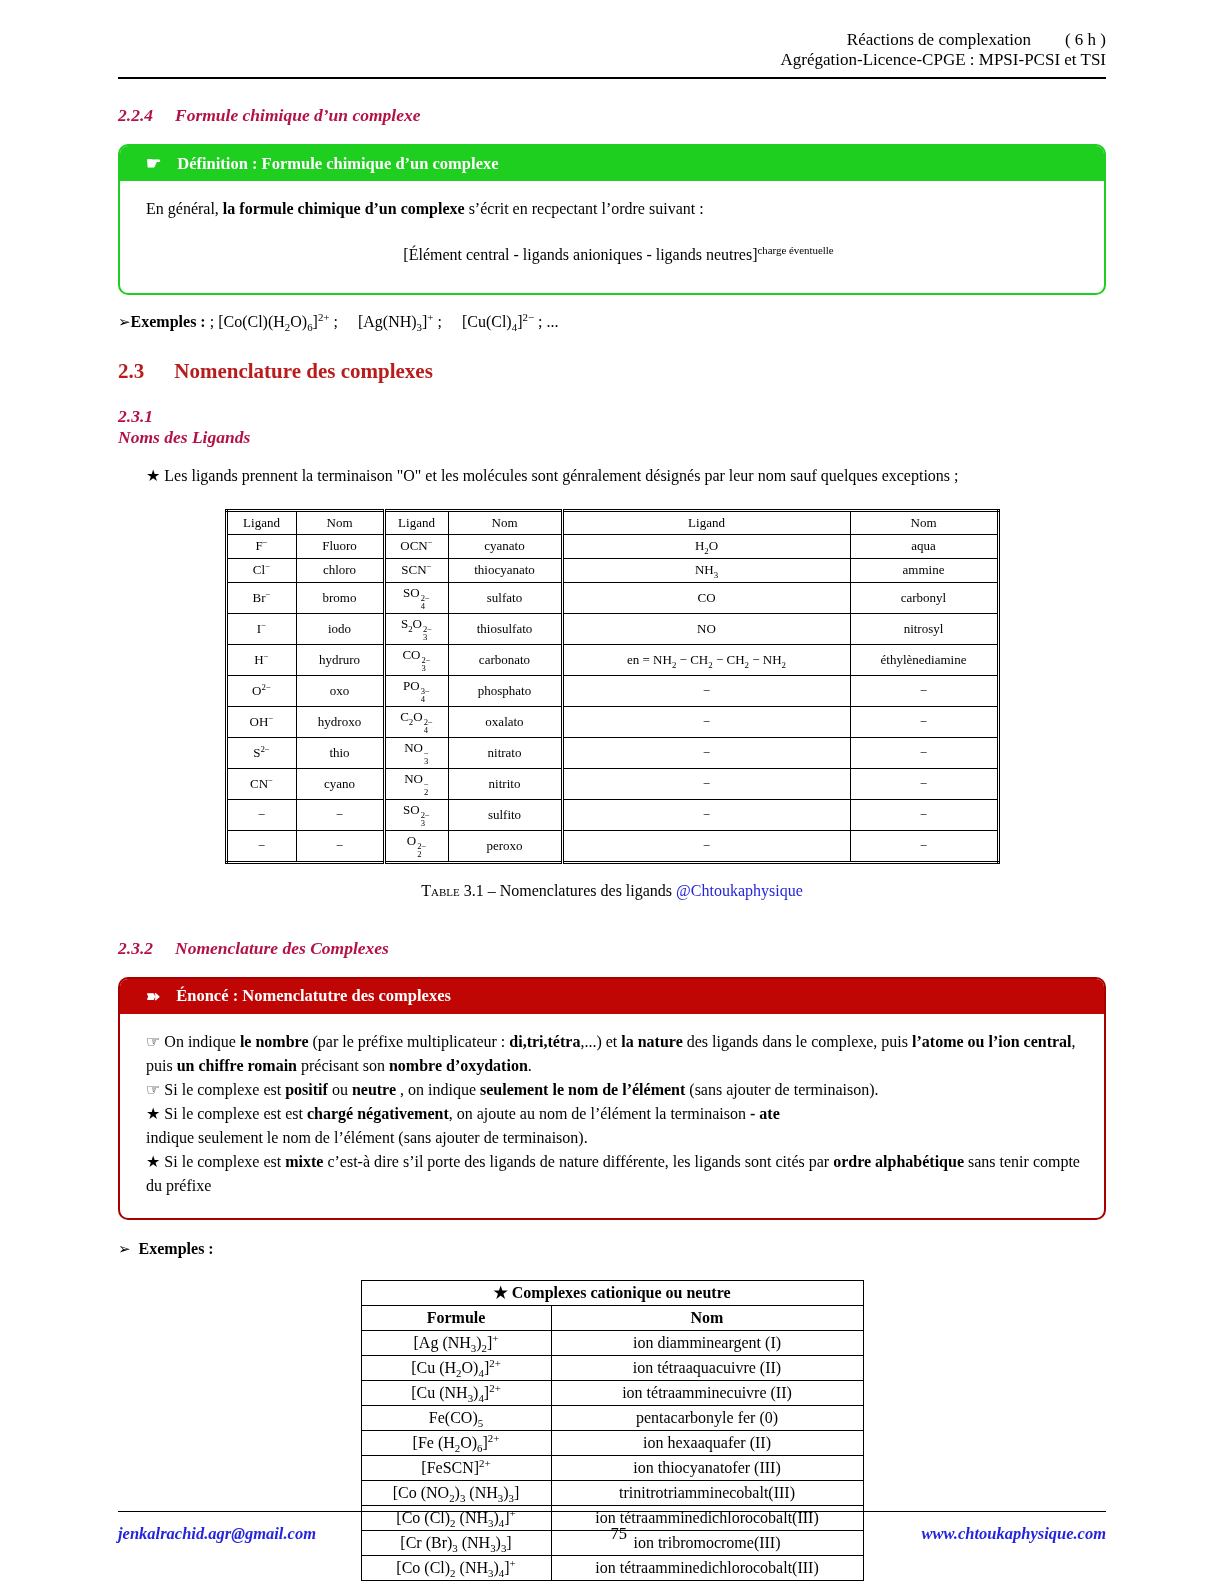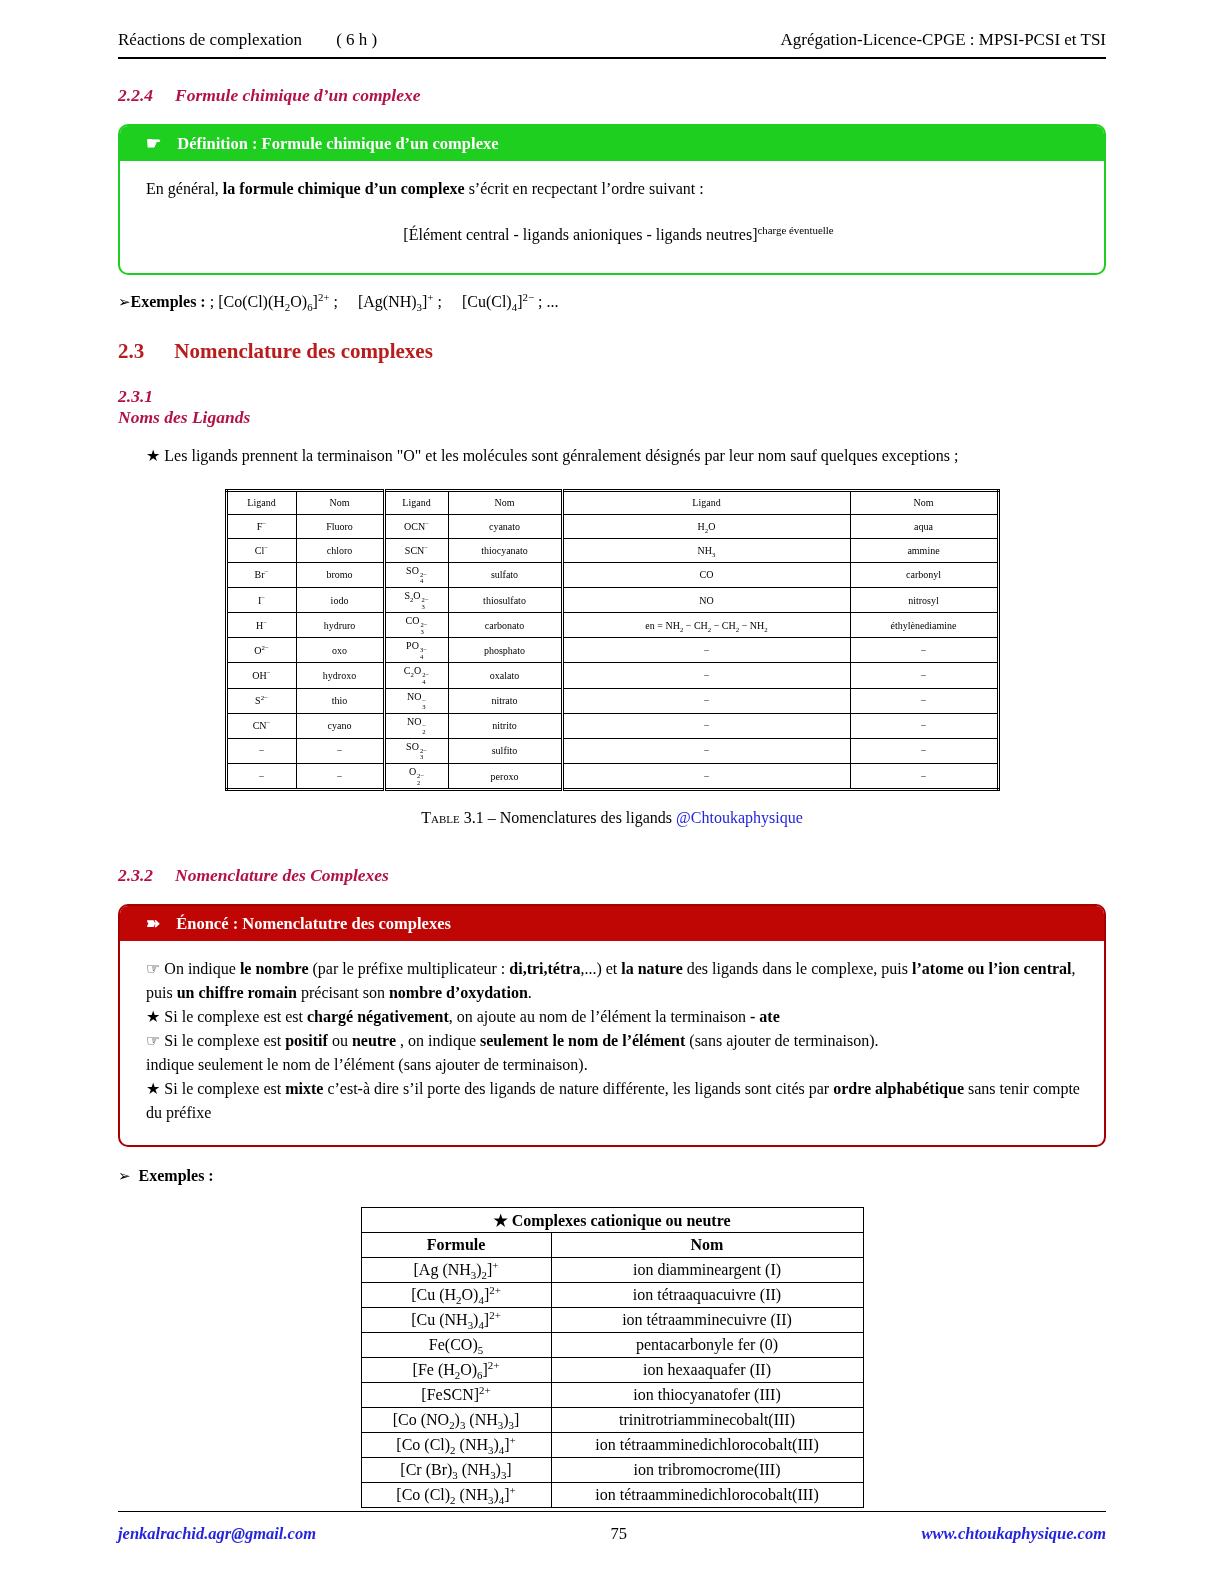--- a/index.html
+++ b/index.html
@@ -9,21 +9,21 @@
     width:1224px; height:1584px;
     margin:0 auto;
     background:#ffffff;
     font-family:"Liberation Serif","DejaVu Serif",serif;
     color:#000;
     font-size:16px;
     padding:30px 118px 0 118px;
     overflow:hidden;
   }
   
-  .pagehead{ display:flex; justify-content:space-between; align-items:flex-end; font-size:17px; }
+  .pagehead{ display:flex; justify-content:space-between; align-items:flex-end; font-size:17px;flex-direction:column; }
   .pagehead .lefts{ display:flex; gap:34px; }
   .headrule{ border:none; border-top:2px solid #000; margin-top:7px; }
   
   .sec{ font-weight:bold; display:flex; }
   .sec .num{ margin-right:22px; }
   .sec-red{ color:#b31245; font-size:17.5px; margin-top:26px;font-style:italic; }
   .sec-blue{ color:#b91c1c; font-size:21px; margin-top:28px; }
   .sec-blue .num{ margin-right:30px; }
   
   .box{ border-radius:10px; margin-top:18px; overflow:hidden; background:#fff; }
@@ -44,21 +44,21 @@
   
   .para{ margin-top:16px; line-height:1.55; text-indent:28px; }
   
   sup,sub{ font-size:0.68em; line-height:0; }
   .stack{ display:inline-flex; flex-direction:column; vertical-align:-0.45em; line-height:1; font-size:0.66em; margin-left:1px; text-align:left; }
   .stack .st-sup{ display:block; }
   .stack .st-sub{ display:block; }
   
   .tbl1-wrap{ margin-top:20px; display:flex; justify-content:center; }
   table{ border-collapse:collapse; }
-  .tbl1{ border:3px double #000; font-size:10px; }
+  .tbl1{ border:3px double #000; font-size:13px; }
   .tbl1 th,.tbl1 td{ border-bottom:1px solid #000; text-align:center; padding:2px 8px; font-weight:normal; height:24px; }
   .tbl1 tr>*:nth-child(1){ width:70px; border-right:1px solid #000; }
   .tbl1 tr>*:nth-child(2){ width:88px; border-right:3px double #000; }
   .tbl1 tr>*:nth-child(3){ width:64px; border-right:1px solid #000; }
   .tbl1 tr>*:nth-child(4){ width:114px; border-right:3px double #000; }
   .tbl1 tr>*:nth-child(5){ width:288px; border-right:1px solid #000; }
   .tbl1 tr>*:nth-child(6){ width:148px; }
   
   .tbl2-wrap{ margin-top:22px; display:flex; justify-content:center; }
   .tbl2{ border:1.5px solid #000; font-size:16px; }
@@ -262,22 +262,22 @@
     <span>Nomenclature des Complexes</span>
   </div>
 
   <div class="box box-red">
     <div class="box-head head-red">
       <span class="box-icon">➽</span>
       <span>Énoncé : Nomenclatutre des complexes</span>
     </div>
     <div class="box-body">
       <div class="enonce-line">☞ On indique <b>le nombre</b> (par le préfixe multiplicateur : <b>di,tri,tétra</b>,...) et <b>la nature</b> des ligands dans le complexe, puis <b>l’atome ou l’ion central</b>, puis <b>un chiffre romain</b> précisant son <b>nombre d’oxydation</b>.</div>
+      <div class="enonce-line">☞ Si le complexe est <b>positif</b> ou <b>neutre</b> , on indique <b>seulement le nom de l’élément</b> (sans ajouter de terminaison).</div>
       <div class="enonce-line">★ Si le complexe est est <b>chargé négativement</b>, on ajoute au nom de l’élément la terminaison <b>- ate</b></div>
-      <div class="enonce-line">☞ Si le complexe est <b>positif</b> ou <b>neutre</b> , on indique <b>seulement le nom de l’élément</b> (sans ajouter de terminaison).</div>
       <div class="enonce-line">indique seulement le nom de l’élément (sans ajouter de terminaison).</div>
       <div class="enonce-line">★ Si le complexe est  <b>mixte</b> c’est-à dire s’il porte des ligands de nature différente, les ligands sont cités par <b>ordre alphabétique</b> sans tenir compte du préfixe</div>
     </div>
   </div>
 
   <p class="examples examples2">
     <span class="arrow">➢</span><b>Exemples :</b>
   </p>
 
   <div class="tbl2-wrap">

